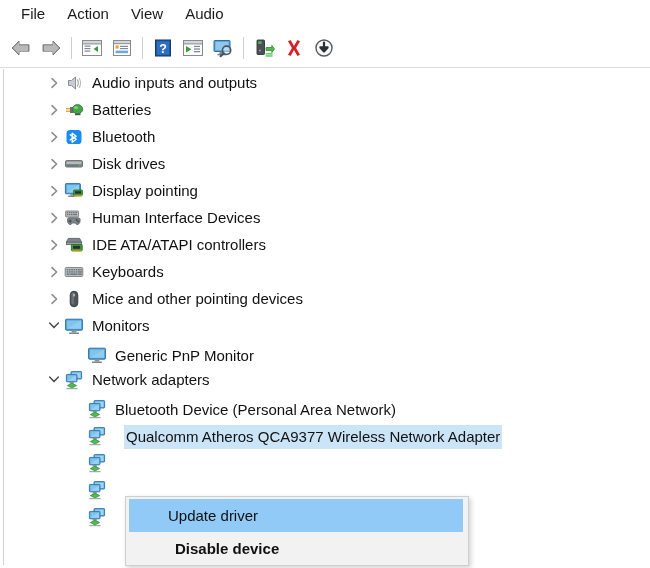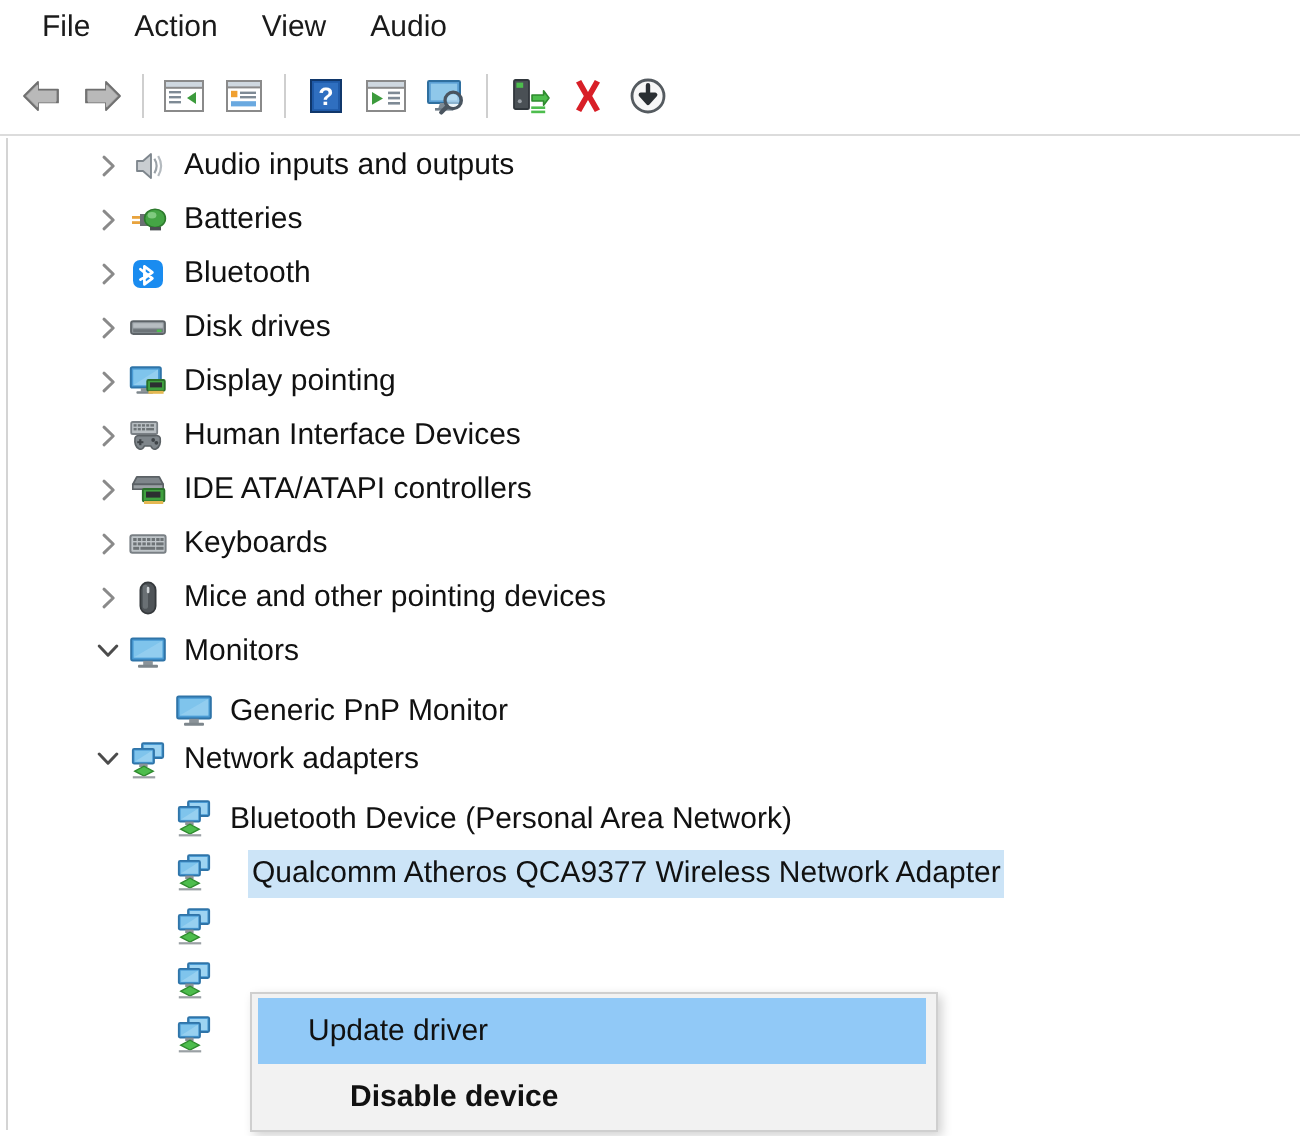--- a/index.html
+++ b/index.html
@@ -137,21 +137,21 @@
     font-size: 15px;
     color: #111111;
     cursor: default;
     background: #f2f2f2;
     box-sizing: border-box;
     z-index: 2;
   }
   .ctx-item.highlight {
     background: #91c9f7;
     margin: 0 5px 0 3px;
-    padding-left: 25px;
+    padding-left: 39px;
   }
   .ctx-item.plain {
     background: #f2f2f2;
     font-weight: bold;
   }
 </style>
 </head>
 <body>
 
 <div id="app">

